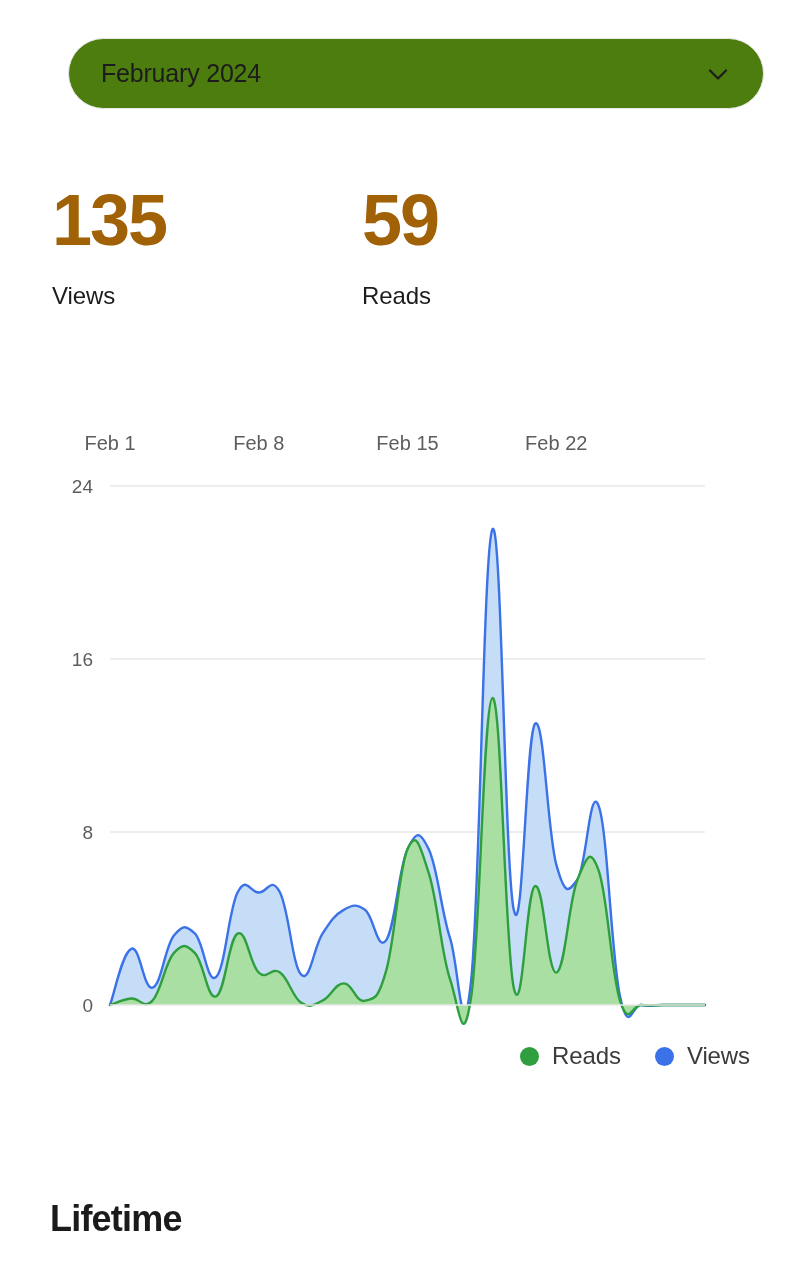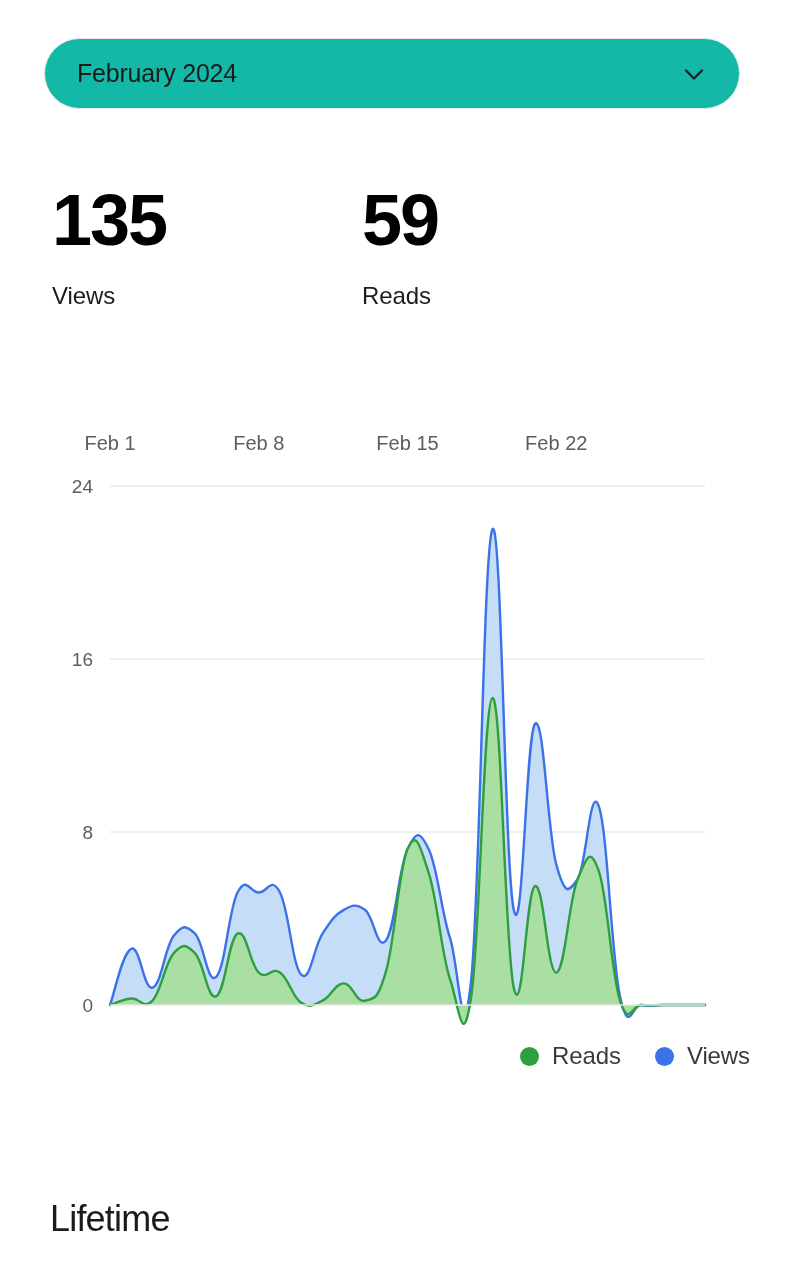--- a/index.html
+++ b/index.html
@@ -10,27 +10,27 @@
     background: #ffffff;
     font-family: "Liberation Sans", sans-serif;
     color: #1a1a1a;
     overflow: hidden;
     position: relative;
   }
 
   
   .month-select {
     position: absolute;
-    left: 44px;
+    left: 68px;
     top: 38px;
     width: 696px;
     height: 71px;
     border: 1.6px solid #e8e8e8;
     border-radius: 36px;
-    background: #14b8a6;
+    background: #4d7c0f;
     display: flex;
     align-items: center;
     justify-content: space-between;
     padding: 0 30px 0 32px;
     cursor: pointer;
   }
   .month-select-label {
     font-size: 25px;
     color: #1c1c1c;
     letter-spacing: -0.2px;
@@ -43,21 +43,21 @@
     left: 52px;
     top: 186px;
     display: flex;
   }
   .stat { width: 310px; }
   .stat-value {
     font-size: 72px;
     font-weight: 700;
     line-height: 0.95;
     letter-spacing: -2px;
-    color: #000000;
+    color: #a16207;
   }
   .stat-label {
     font-size: 24px;
     color: #1c1c1c;
     margin-top: 28px;
     letter-spacing: -0.1px;
   }
 
   
   .chart-wrap {
@@ -90,21 +90,21 @@
   .legend-item { display: flex; align-items: center; gap: 13px; }
   .legend-dot { width: 19px; height: 19px; border-radius: 50%; display: block; }
   .legend-label { font-size: 24px; color: #3b3b3b; letter-spacing: -0.1px; }
 
   
   .lifetime {
     position: absolute;
     left: 50px;
     top: 1198px;
     font-size: 36px;
-    font-weight: 400;
+    font-weight: 700;
     letter-spacing: -0.8px;
     color: #1b1b1b;
   }
 </style>
 </head>
 <body>
 
 <div class="month-select">
   <span class="month-select-label">February 2024</span>
   <span class="chevron">

